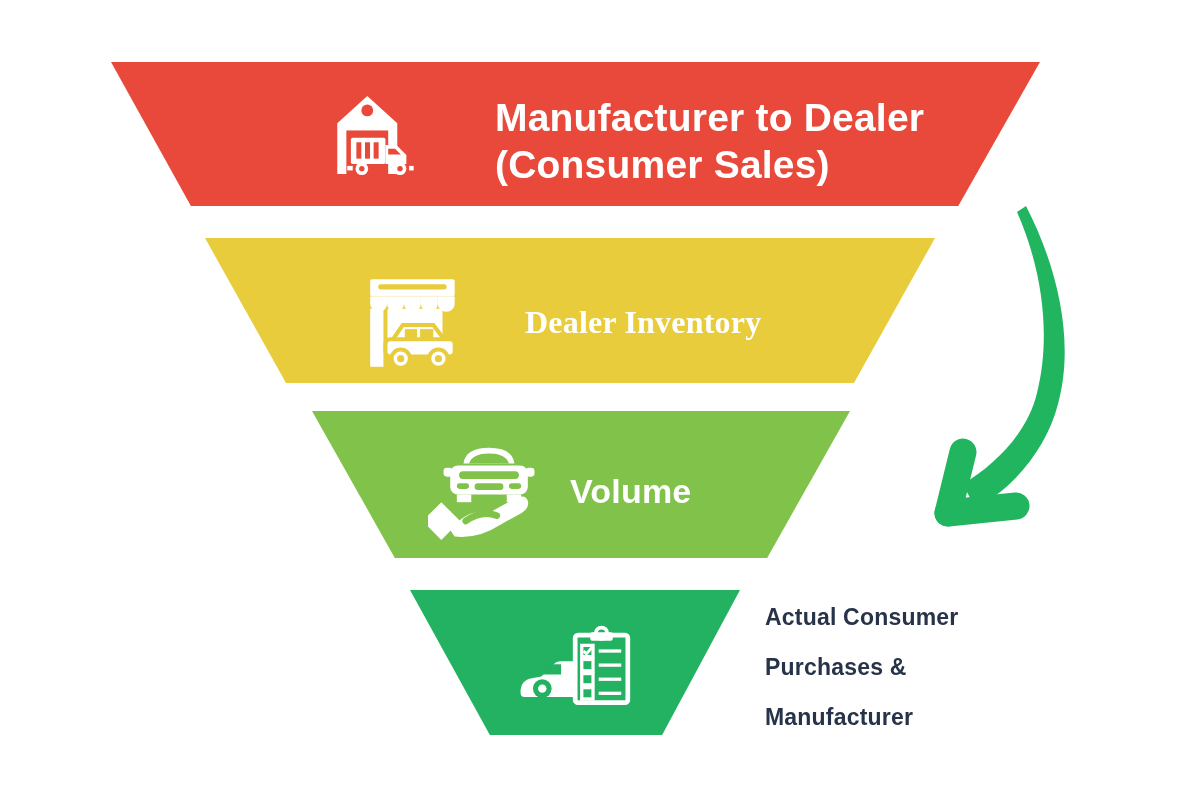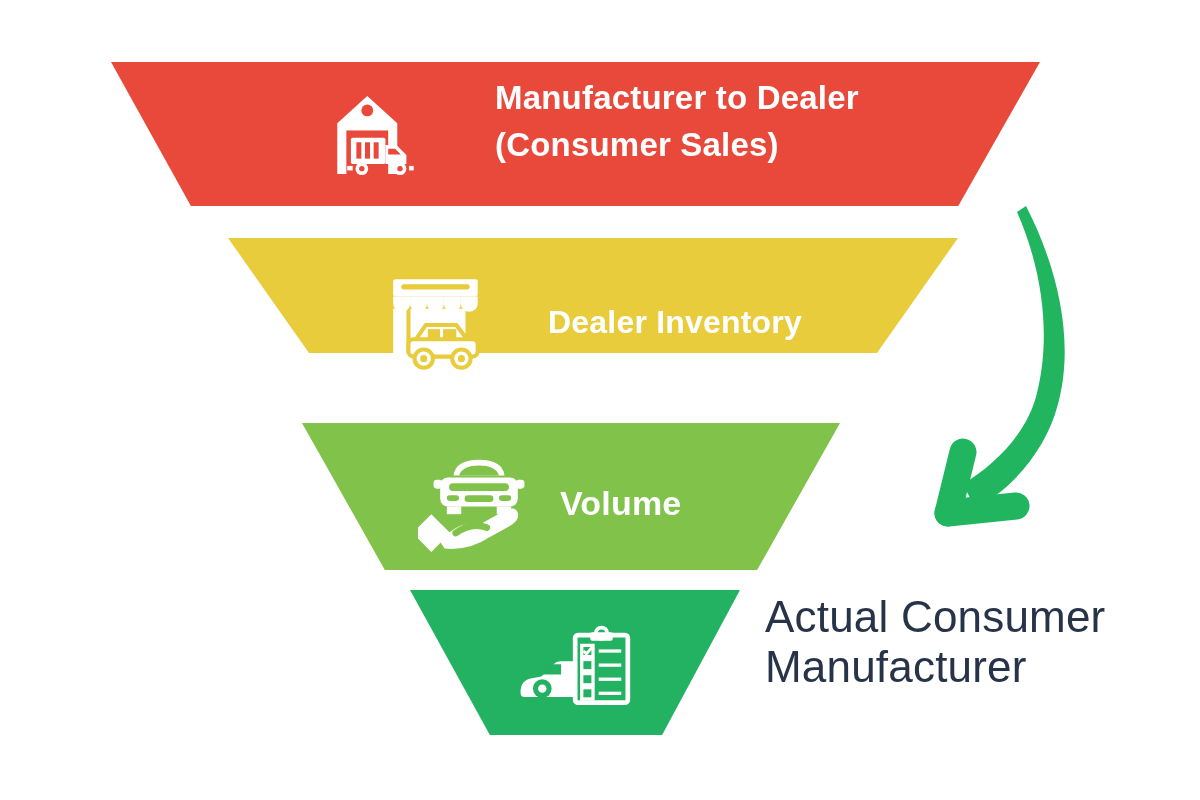--- a/index.html
+++ b/index.html
@@ -17,43 +17,43 @@
   .band .icon{position:absolute;}
   .band .icon svg{width:100%;height:100%;display:block;}
   .band-label{
     position:absolute;color:var(--white);font-weight:bold;letter-spacing:.2px;
   }
 
   
   #band-wholesale{left:111px;top:62px;width:929px;height:144px;}
   #band-wholesale .shape{background:var(--red);clip-path:polygon(0 0,100% 0,91.2% 100%,8.6% 100%);}
   #band-wholesale .icon{left:219px;top:16px;width:100px;height:114px;}
-  #band-wholesale .band-label{left:384px;top:12px;font-size:33px;line-height:47px;}
+  #band-wholesale .band-label{left:384px;top:32px;font-size:39px;line-height:47px;}
 
   
-  #band-inventory{left:228px;top:238px;width:730px;height:115px;}
+  #band-inventory{left:205px;top:238px;width:730px;height:145px;font-family:Liberation Serif, serif;}
   #band-inventory .shape{background:var(--yellow);clip-path:polygon(0 0,100% 0,88.9% 100%,11.1% 100%);}
   #band-inventory .icon{left:155px;top:26px;width:112px;height:118px;}
   #band-inventory .band-label{left:320px;top:66px;font-size:32px;line-height:36px;}
 
   
-  #band-volume{left:302px;top:411px;width:538px;height:147px;margin-top:12px;}
+  #band-volume{left:312px;top:411px;width:538px;height:147px;}
   #band-volume .shape{background:var(--light-green);clip-path:polygon(0 0,100% 0,84.6% 100%,15.4% 100%);}
   #band-volume .icon{left:116px;top:22px;width:122px;height:114px;}
   #band-volume .band-label{left:258px;top:60px;font-size:34px;line-height:40px;}
 
   
   #band-registration{left:410px;top:590px;width:330px;height:145px;}
   #band-registration .shape{background:var(--green);clip-path:polygon(0 0,100% 0,76.4% 100%,24.2% 100%);}
   #band-registration .icon{left:104px;top:30px;width:128px;height:94px;}
 
   
   #registration-label{
     position:absolute;left:765px;top:592px;width:360px;
-    color:var(--navy);font-weight:normal;font-size:44px;line-height:50px;letter-spacing:.2px;
+    color:var(--navy);font-weight:bold;font-size:23px;line-height:50px;letter-spacing:.2px;
   }
 
   
   #arrow-overlay{position:absolute;inset:0;width:1200px;height:800px;pointer-events:none;}
 </style>
 </head>
 <body>
 
 <div class="canvas">
 
@@ -153,20 +153,21 @@
         <line x1="87" y1="33" x2="111" y2="33" stroke="#fff" stroke-width="3.5"></line>
         <line x1="87" y1="48" x2="111" y2="48" stroke="#fff" stroke-width="3.5"></line>
         <line x1="87" y1="63" x2="111" y2="63" stroke="#fff" stroke-width="3.5"></line>
         <line x1="87" y1="78" x2="111" y2="78" stroke="#fff" stroke-width="3.5"></line>
       </svg>
     </div>
   </div>
 
   <div id="registration-label">
     <div>Actual Consumer</div>
+    <div>Purchases &amp;</div>
     <div>Manufacturer</div>
   </div>
 
   <svg id="arrow-overlay" viewBox="0 0 1200 800" aria-hidden="true">
     <path d="M1026,206 C1058,268 1075,342 1058,404 C1047,449 1010,492 975,508 L963,484 C995,465 1028,432 1037,393 C1051,337 1043,271 1017,212 Z" fill="var(--arrow-green)"></path>
     <line x1="948" y1="513" x2="963" y2="452" stroke="var(--arrow-green)" stroke-width="27" stroke-linecap="round"></line>
     <line x1="948" y1="513" x2="1016" y2="506" stroke="var(--arrow-green)" stroke-width="27" stroke-linecap="round"></line>
   </svg>
 
 </div>

